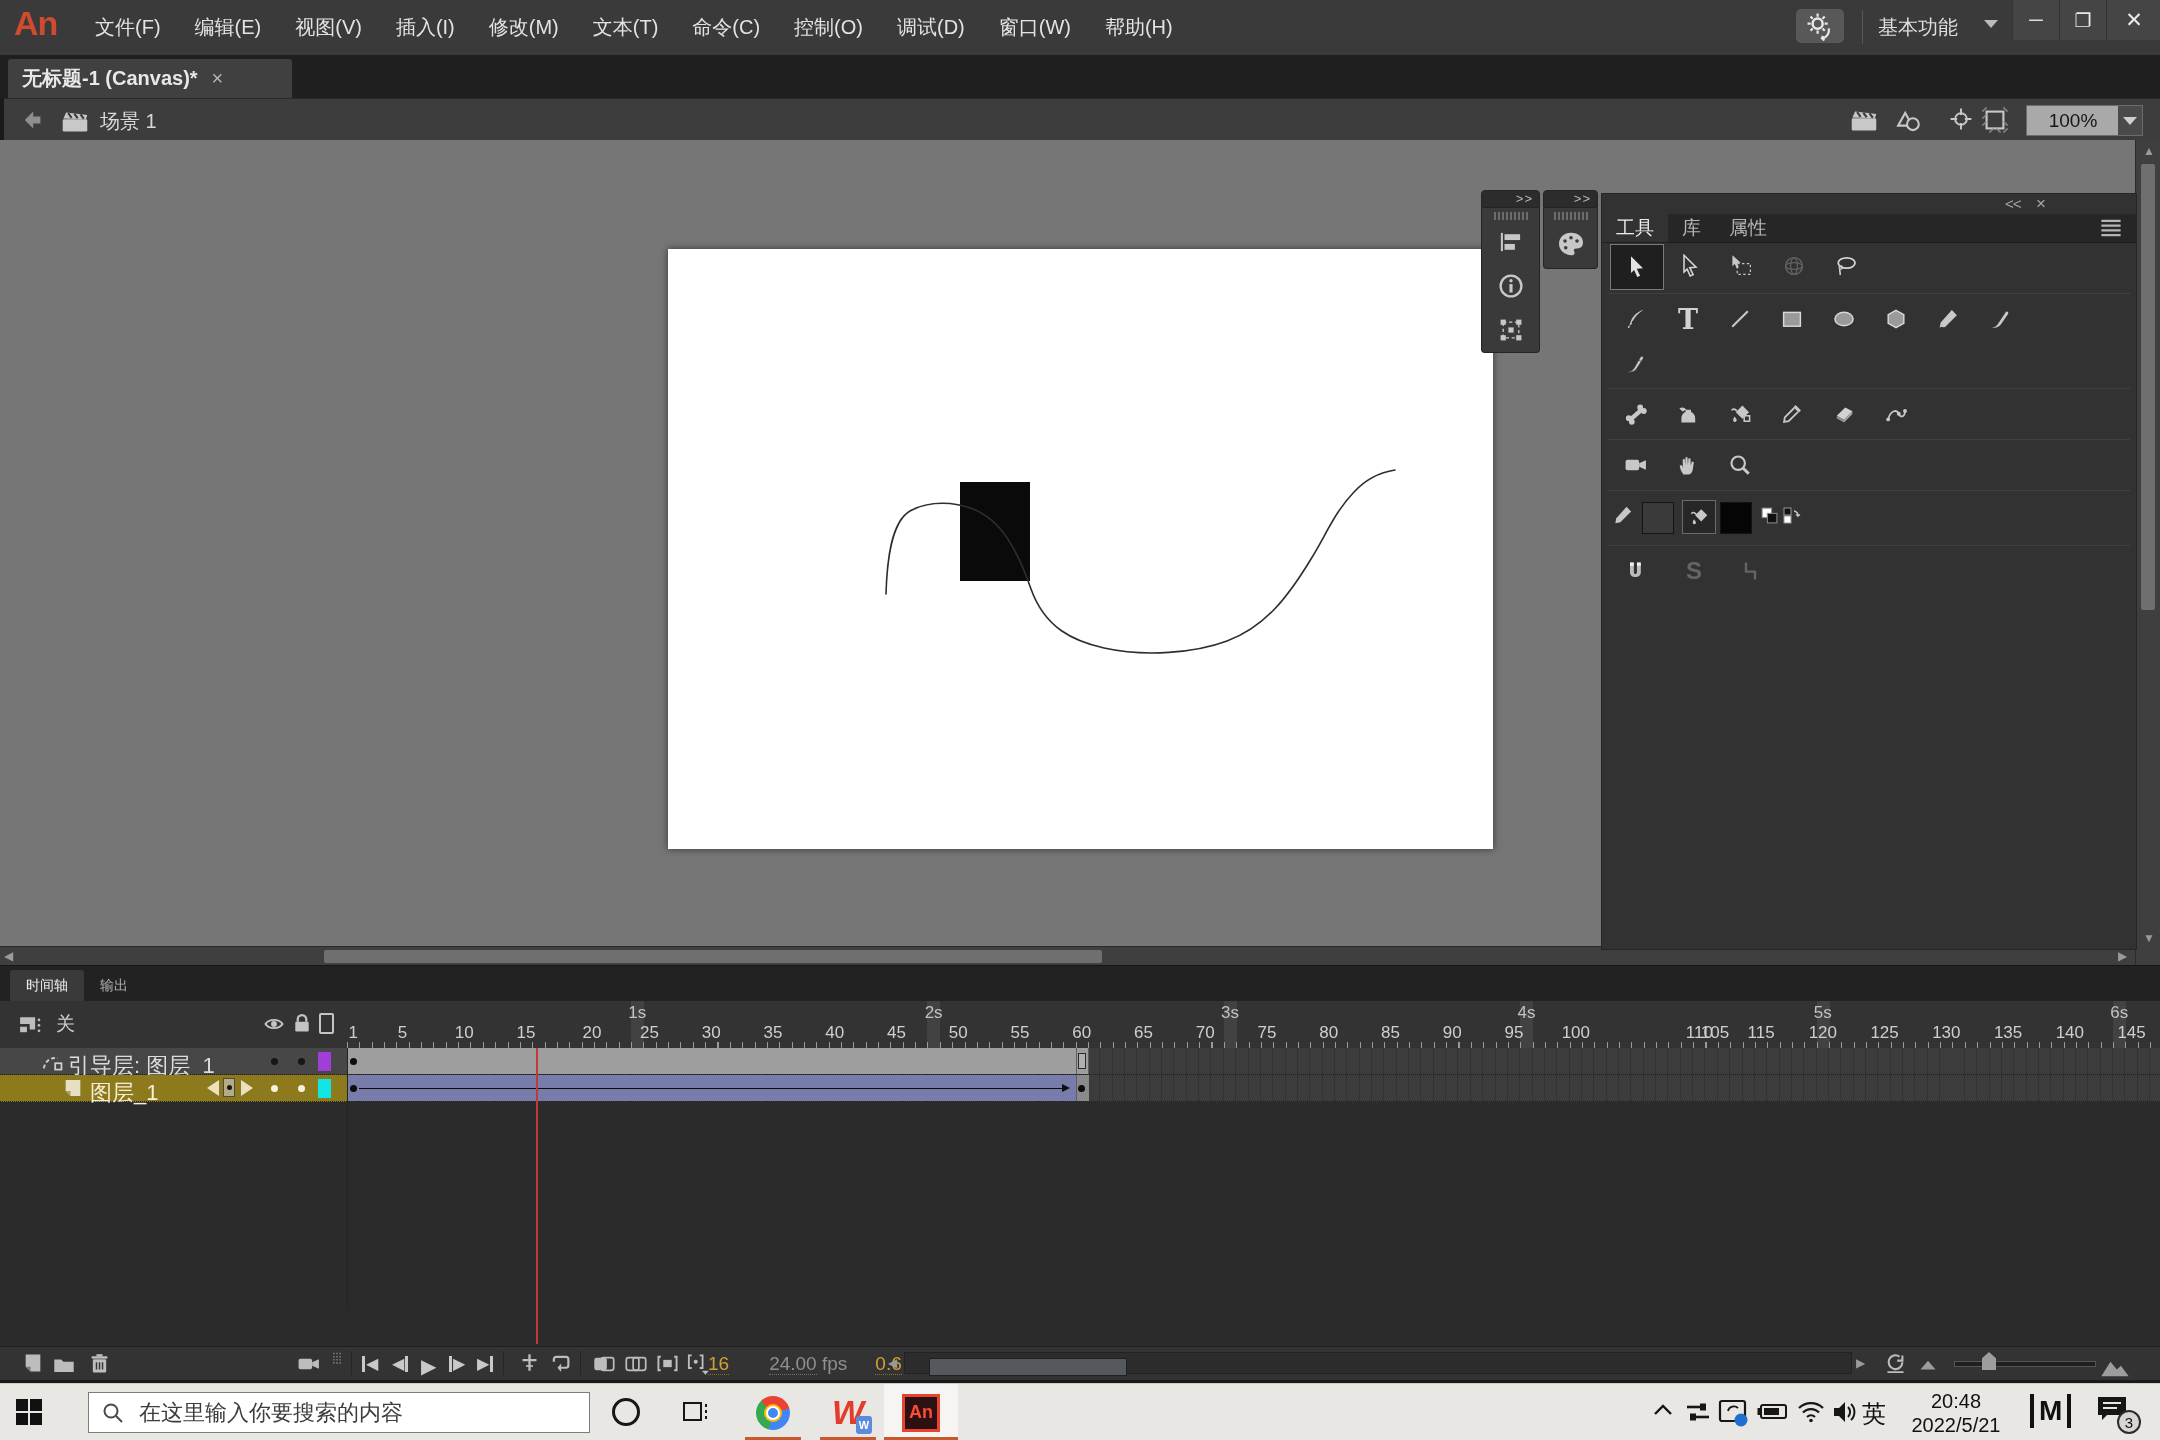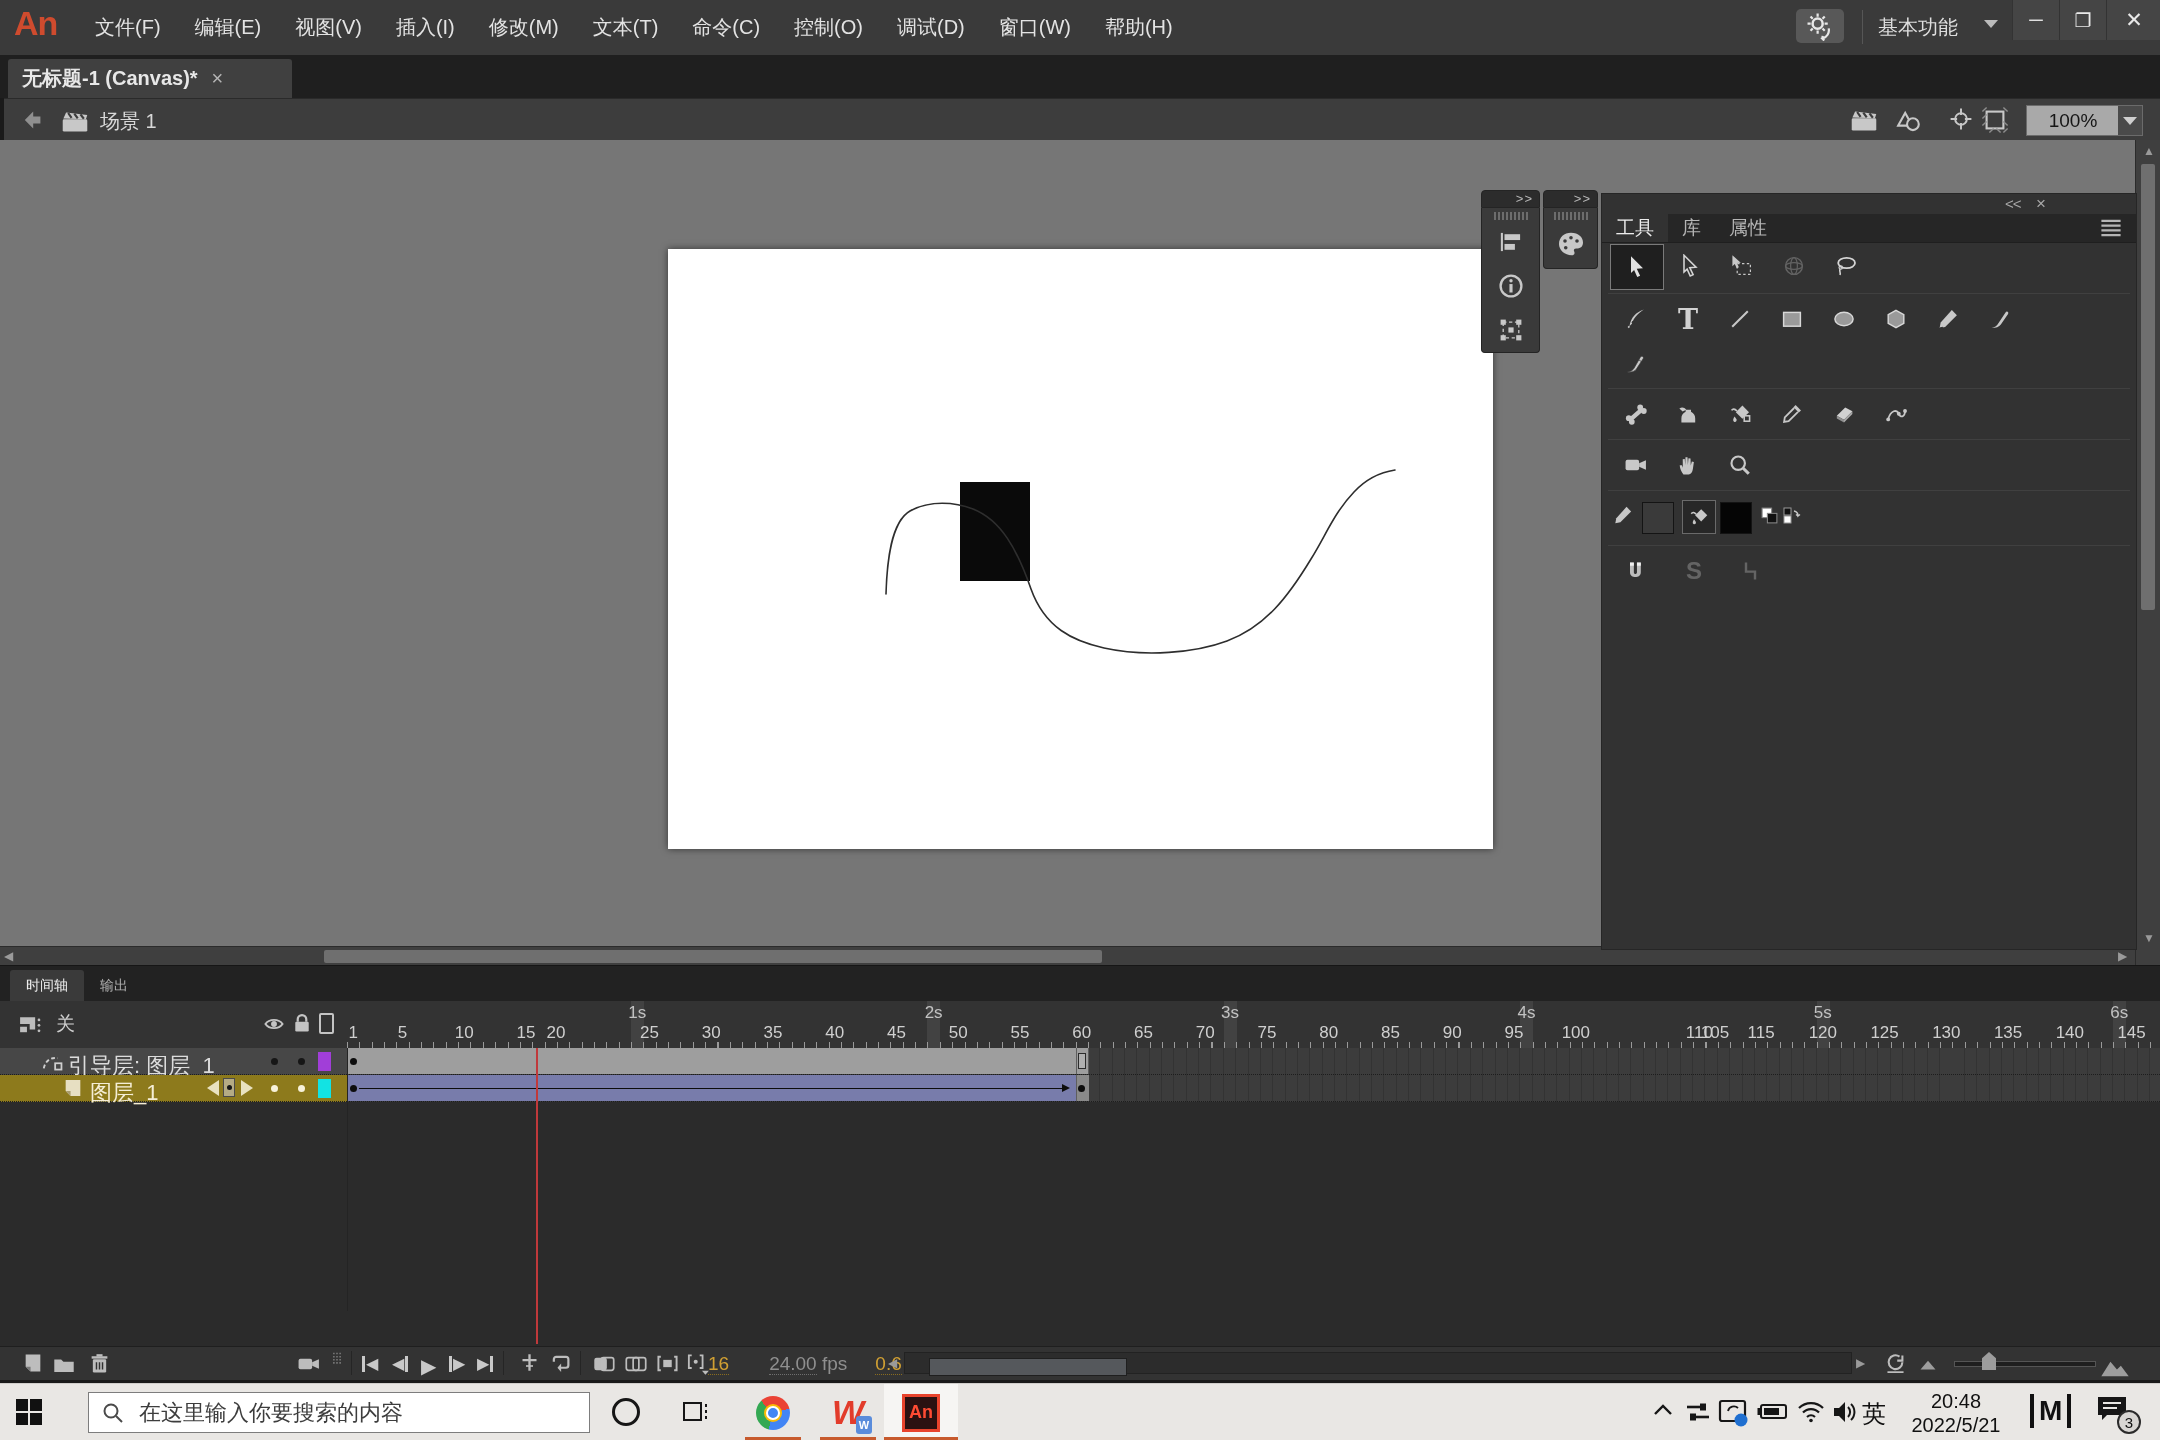--- a/index.html
+++ b/index.html
@@ -598,21 +598,21 @@
     <div class="sec-label" style="left: 617.225px;">1s</div>
         <div class="sec-label" style="left: 913.625px;">2s</div>
         <div class="sec-label" style="left: 1210.03px;">3s</div>
         <div class="sec-label" style="left: 1506.42px;">4s</div>
         <div class="sec-label" style="left: 1802.83px;">5s</div>
         <div class="sec-label" style="left: 2099.22px; text-align: center;">6s</div>
         <div class="frame-num" style="left: 333.175px;">1</div>
         <div class="frame-num" style="left: 382.575px;">5</div>
         <div class="frame-num" style="left: 444.325px;">10</div>
         <div class="frame-num" style="left: 506.075px;">15</div>
-        <div class="frame-num" style="left: 536px;">20</div>
+        <div class="frame-num" style="left: 572px;">20</div>
         <div class="frame-num" style="left: 629.575px;">25</div>
         <div class="frame-num" style="left: 691.325px;">30</div>
         <div class="frame-num" style="left: 753.075px;">35</div>
         <div class="frame-num" style="left: 814.825px;">40</div>
         <div class="frame-num" style="left: 876.575px;">45</div>
         <div class="frame-num" style="left: 938.325px;">50</div>
         <div class="frame-num" style="left: 1000.07px;">55</div>
         <div class="frame-num" style="left: 1061.82px;">60</div>
         <div class="frame-num" style="left: 1123.57px;">65</div>
         <div class="frame-num" style="left: 1185.32px;">70</div>

